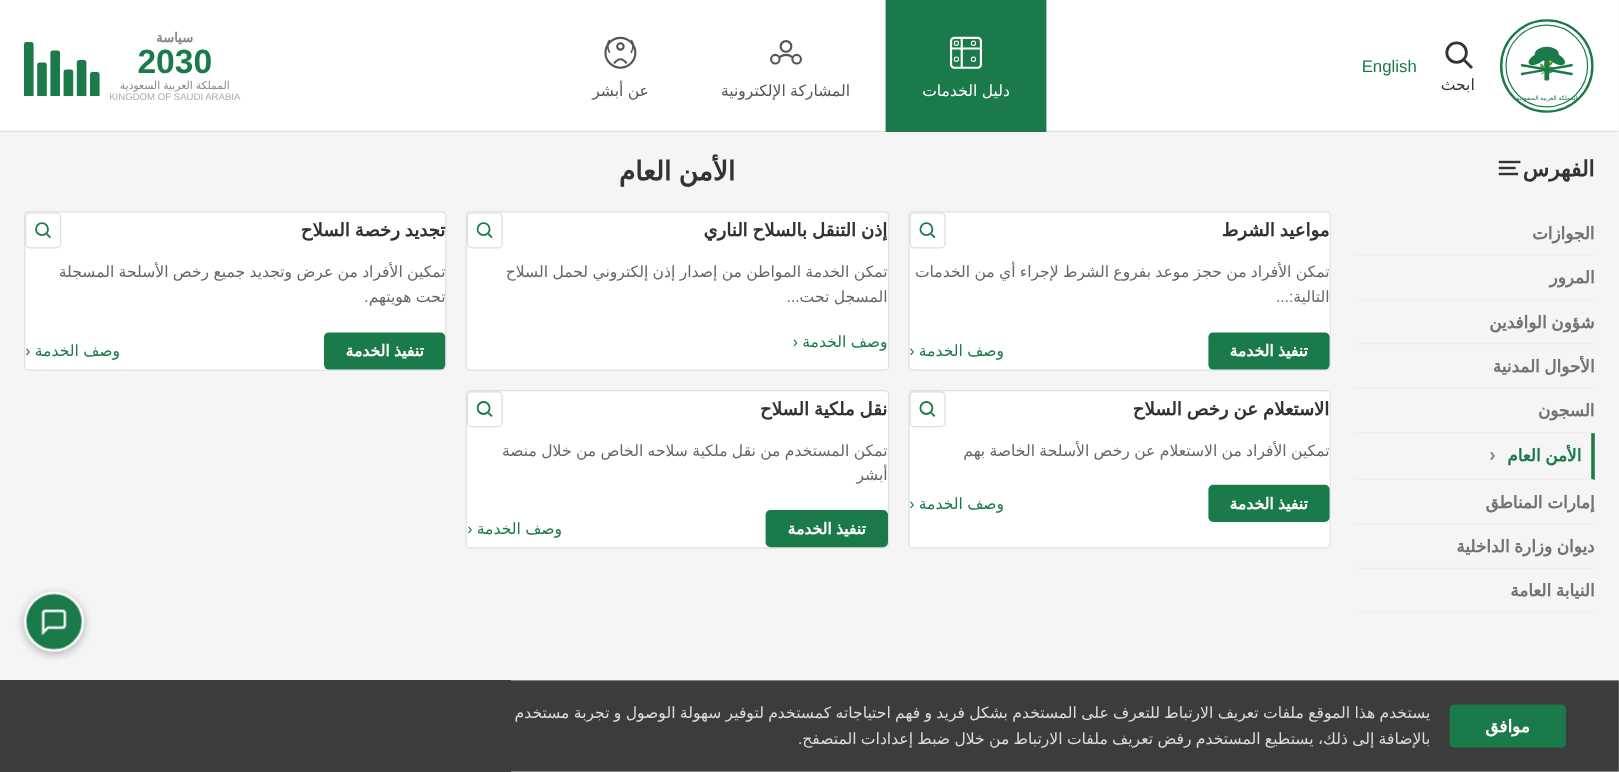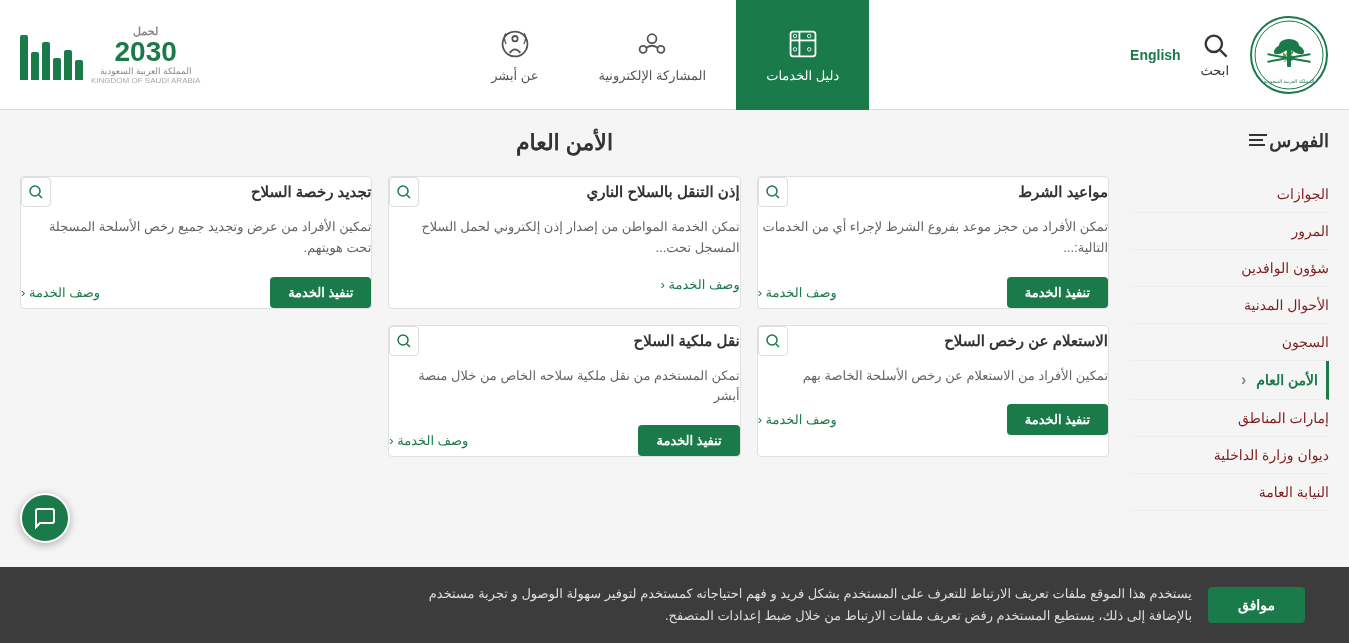--- a/index.html
+++ b/index.html
@@ -46,21 +46,21 @@
       color: #333;
       font-size: 13px;
     }
     .search-btn svg {
       width: 28px;
       height: 28px;
     }
     .lang-link {
       color: #1a7a4a;
       font-size: 14px;
-      font-weight: bold;
+      font-weight: normal;
       text-decoration: none;
       cursor: pointer;
     }
 
     
     .nav-tabs {
       display: flex;
       align-items: center;
       gap: 0;
     }
@@ -145,24 +145,25 @@
       color: #333;
       margin-bottom: 16px;
       padding-bottom: 8px;
     }
     .sidebar-items {
       list-style: none;
     }
     .sidebar-item {
       padding: 10px 0;
       font-size: 14px;
-      color: #7f1d1d;
+      color: #737373;
       cursor: pointer;
       border-bottom: 1px solid #eee;
       text-align: right;
+      font-weight: bold;
     }
     .sidebar-item.active {
       color: #1a7a4a;
       font-weight: bold;
       border-right: 3px solid #1a7a4a;
       padding-right: 8px;
     }
 
     
     .content {
@@ -375,21 +376,21 @@
           <path d="M8 18 Q4 10 8 6" stroke="#555" stroke-width="1.5" fill="none"></path>
           <path d="M28 18 Q32 10 28 6" stroke="#555" stroke-width="1.5" fill="none"></path>
         </svg>
       </div>
       <span>عن أبشر</span>
     </button>
   </nav>
 
   <div class="vision-logo">
     <div style="text-align:center;">
-      <div style="font-size:11px; color:#888; font-weight:bold;">لحمل</div>
+      <div style="font-size:11px; color:#888; font-weight:bold;">سياسة</div>
       <div style="font-size:28px; font-weight:bold; color:#1a7a4a; line-height:1;">
         <span>2030</span>
       </div>
       <div style="font-size:9px; color:#888;">المملكة العربية السعودية</div>
       <div style="font-size:8px; color:#aaa;">KINGDOM OF SAUDI ARABIA</div>
     </div>
 
     <div class="vision-bars">
       <div class="vision-bar" style="height:20px;"></div>
       <div class="vision-bar" style="height:30px;"></div>

